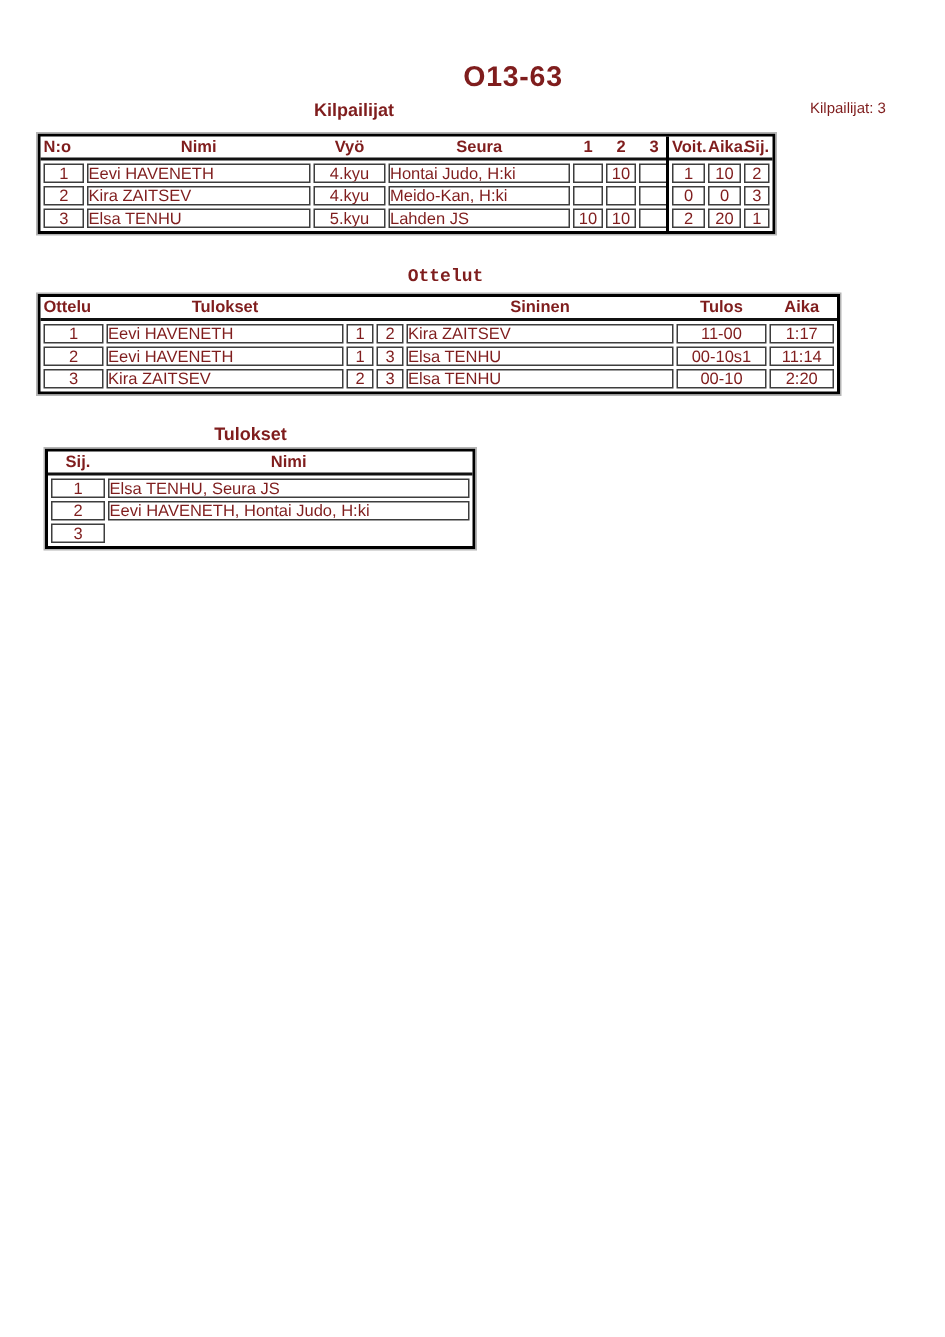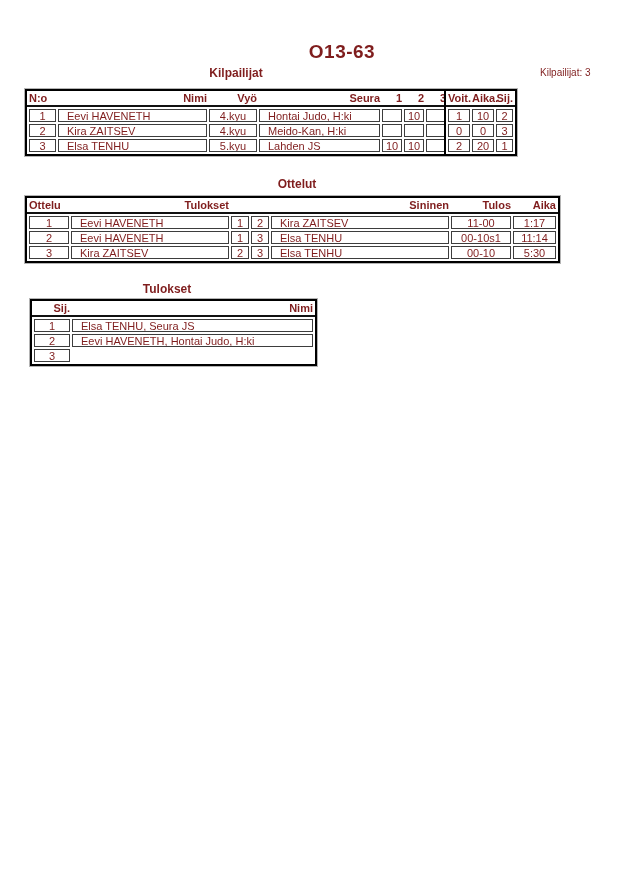--- a/index.html
+++ b/index.html
@@ -23,31 +23,31 @@
   
   .jt {
     position:absolute; background:#fff;
     border:2px solid #000; outline:1px solid #b4b4b4;
   }
   .jt-head {
     display:grid; gap:0 2px; padding:0 2px; height:16px;
     align-items:center; border-bottom:2px solid #111;
     font-size:11px; font-weight:bold;
   }
-  .jt-head .h { text-align:right; white-space:nowrap; }
+  .jt-head .h { text-align:center; white-space:nowrap; }
   .jt-head .h.left { text-align:left; }
   .jt-body {
     display:grid; gap:2px; padding:2px; grid-auto-rows:13px; font-size:11px;
   }
   .jt-body .c {
     border:1px solid #3d3d3d; background:#fff;
     display:flex; align-items:center; justify-content:center;
     white-space:nowrap; overflow:hidden; line-height:12px;
   }
-  .jt-body .c.left { justify-content:flex-start; padding-left:8px; }
+  .jt-body .c.left { justify-content:flex-start; padding-left:0; }
   .vline { position:absolute; top:0; bottom:0; width:2px; background:#000; }
 </style>
 </head>
 <body>
 
 <div class="page">
 
   <div class="page-title" style="left:342px; top:41px;">O13-63</div>
 
   <div class="section-heading" style="left:236px; top:66px;">Kilpailijat</div>
@@ -97,21 +97,21 @@
       <div class="c">10</div>
       <div class="c">10</div>
       <div class="c"></div>
       <div class="c">2</div>
       <div class="c">20</div>
       <div class="c">1</div>
     </div>
     <div class="vline" style="left:417px;"></div>
   </div>
 
-  <div class="section-heading" style="left:297px; top:177px;">Ottelut</div>
+  <div class="section-heading" style="left:297px; top:177px;font-family:Liberation Mono, monospace;">Ottelut</div>
 
   <div class="jt" style="left:25px; top:196px; width:535px;">
     <div class="jt-head" style="grid-template-columns:40px 158px 18px 18px 178px 60px 1fr;">
       <div class="h left">Ottelu</div>
       <div class="h">Tulokset</div>
       <div class="h"></div>
       <div class="h"></div>
       <div class="h">Sininen</div>
       <div class="h">Tulos</div>
       <div class="h">Aika</div>
@@ -133,21 +133,21 @@
       <div class="c left">Elsa TENHU</div>
       <div class="c">00-10s1</div>
       <div class="c">11:14</div>
 
       <div class="c">3</div>
       <div class="c left">Kira ZAITSEV</div>
       <div class="c">2</div>
       <div class="c">3</div>
       <div class="c left">Elsa TENHU</div>
       <div class="c">00-10</div>
-      <div class="c">5:30</div>
+      <div class="c">2:20</div>
     </div>
   </div>
 
   <div class="section-heading" style="left:167px; top:282px;">Tulokset</div>
 
   <div class="jt" style="left:30px; top:299px; width:287px;">
     <div class="jt-head" style="grid-template-columns:36px 1fr;">
       <div class="h">Sij.</div>
       <div class="h">Nimi</div>
     </div>

